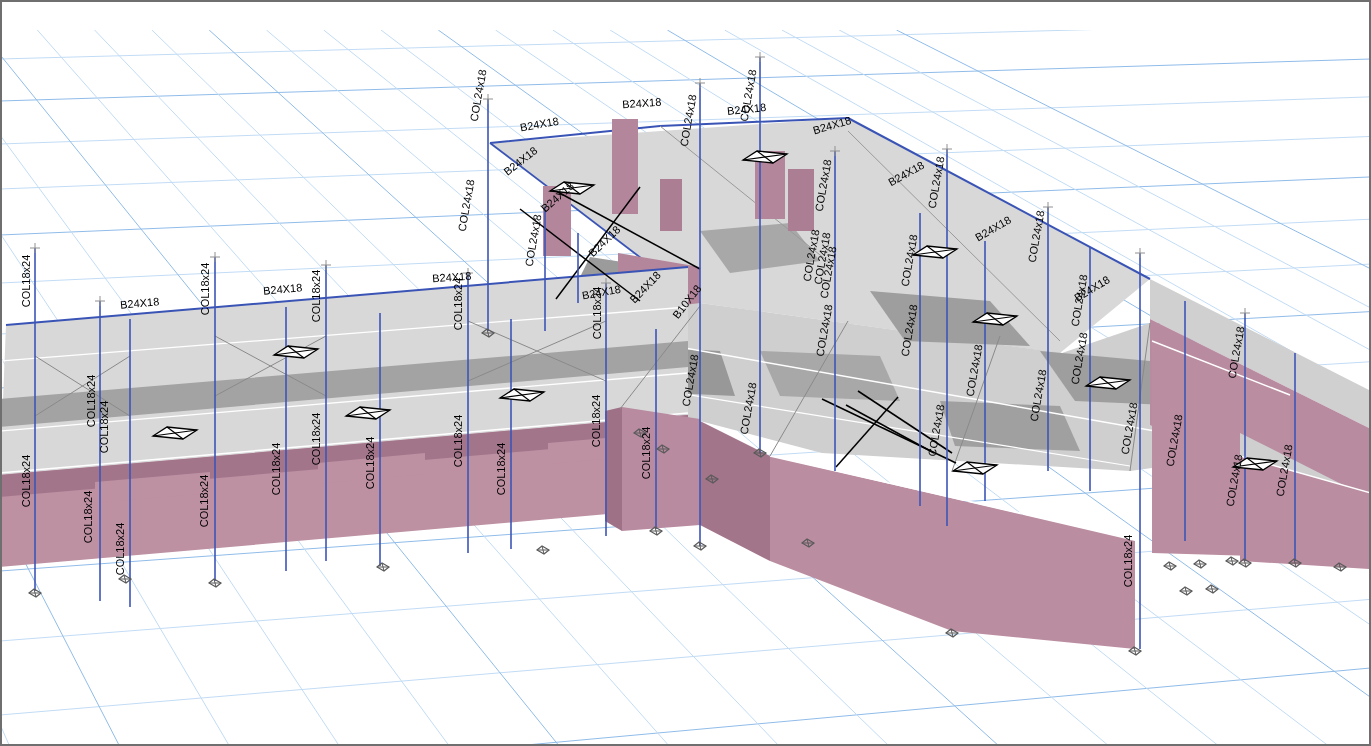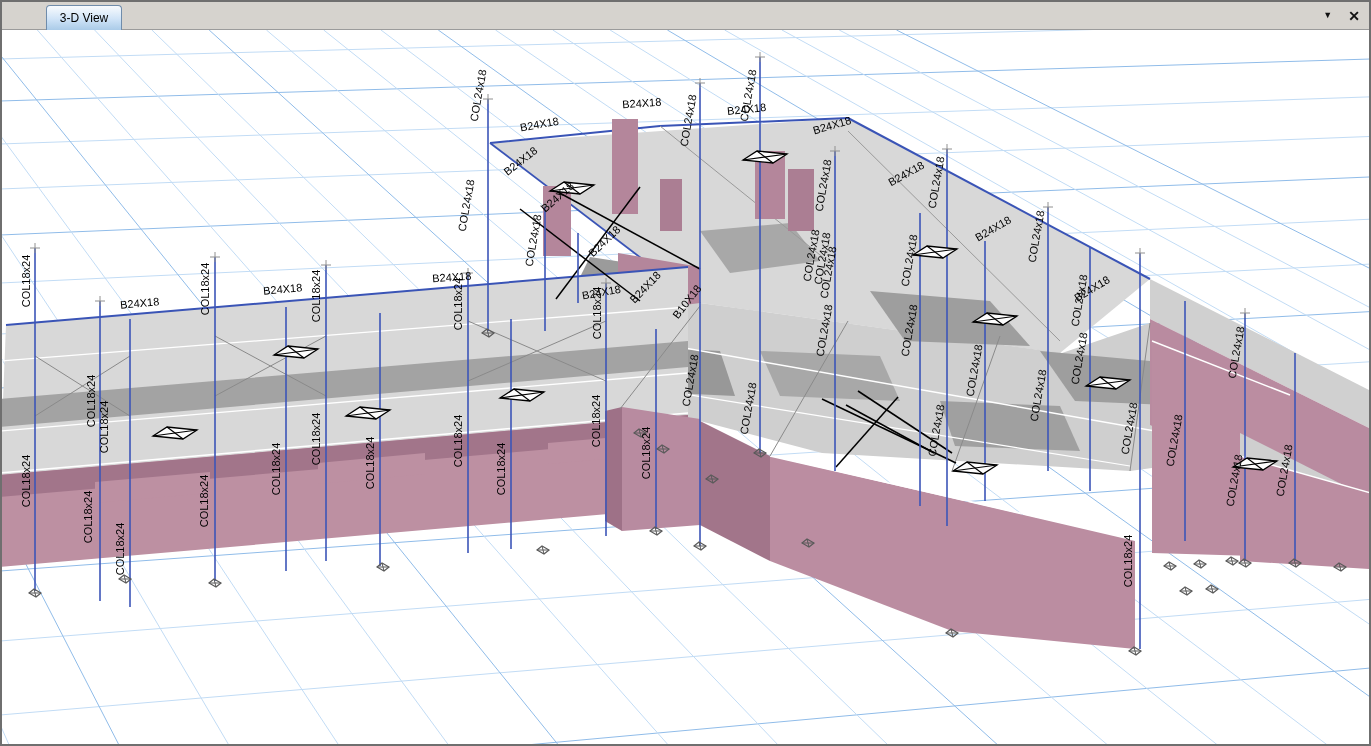--- a/index.html
+++ b/index.html
@@ -455,22 +455,13 @@
         <text transform="translate(1238,480) rotate(-80)" text-anchor="middle" font-size="11" fill="#000000">COL24x18</text>
         <text transform="translate(1288,470) rotate(-80)" text-anchor="middle" font-size="11" fill="#000000">COL24x18</text>
         <text transform="translate(913,260) rotate(-80)" text-anchor="middle" font-size="11" fill="#000000">COL24x18</text>
         <text transform="translate(826,258) rotate(-80)" text-anchor="middle" font-size="11" fill="#000000">COL24x18</text>
         <text transform="translate(1083,300) rotate(-80)" text-anchor="middle" font-size="11" fill="#000000">COL24x18</text>
         <text transform="translate(815,255) rotate(-80)" text-anchor="middle" font-size="11" fill="#000000">COL24x18</text>
         <text transform="translate(832,272) rotate(-80)" text-anchor="middle" font-size="11" fill="#000000">COL24x18</text>
       </g>
   </svg>
 
-  <div id="tabbar">
-    <div id="tab-active">
-      <span>3-D View</span>
-    </div>
-    <div id="tab-controls">
-      <span id="dd-icon" class="ctrl">▼</span>
-      <span id="close-icon" class="ctrl">✕</span>
-    </div>
-  </div>
 </div>
 
 </body></html>

